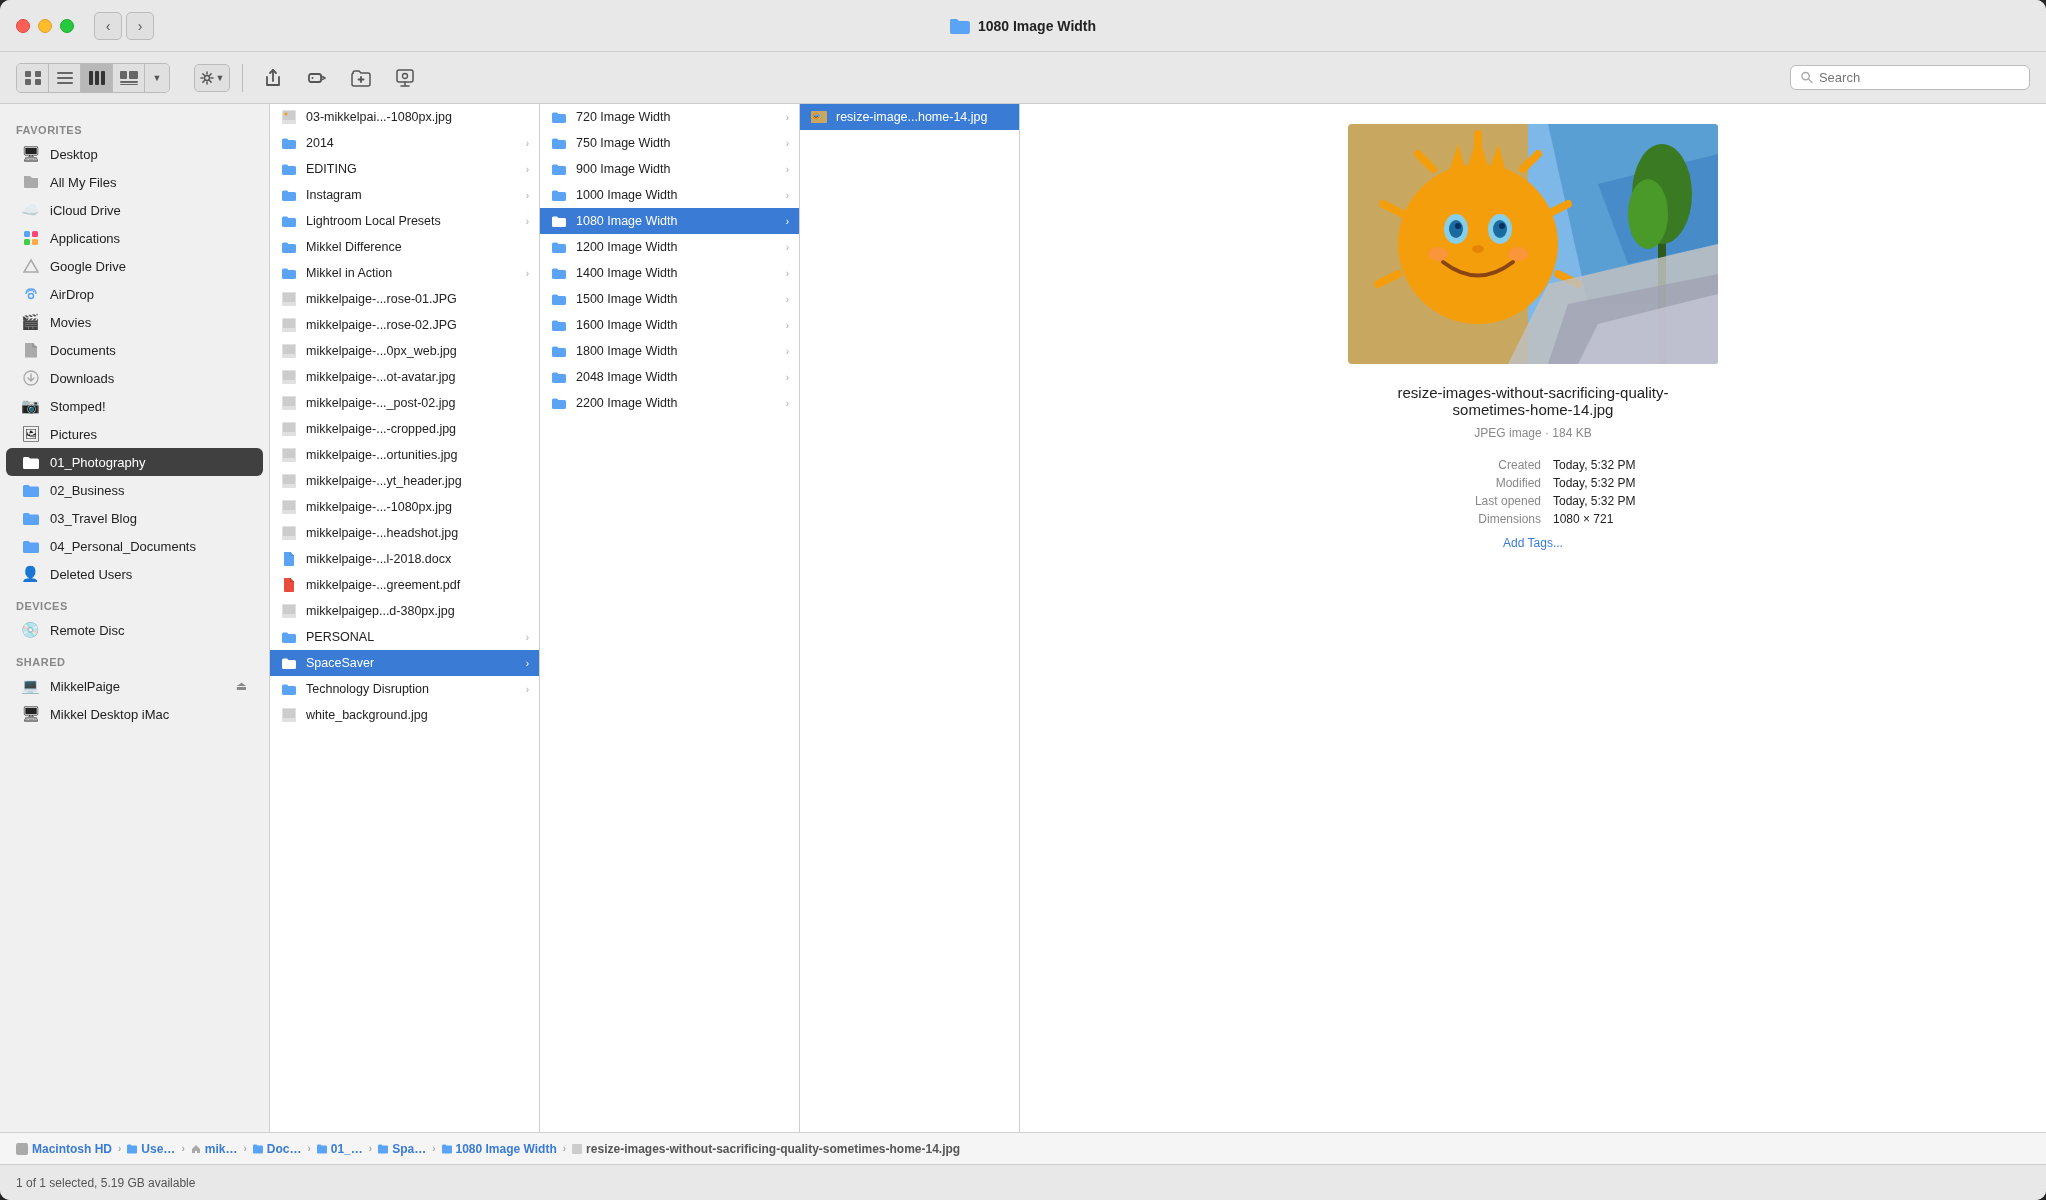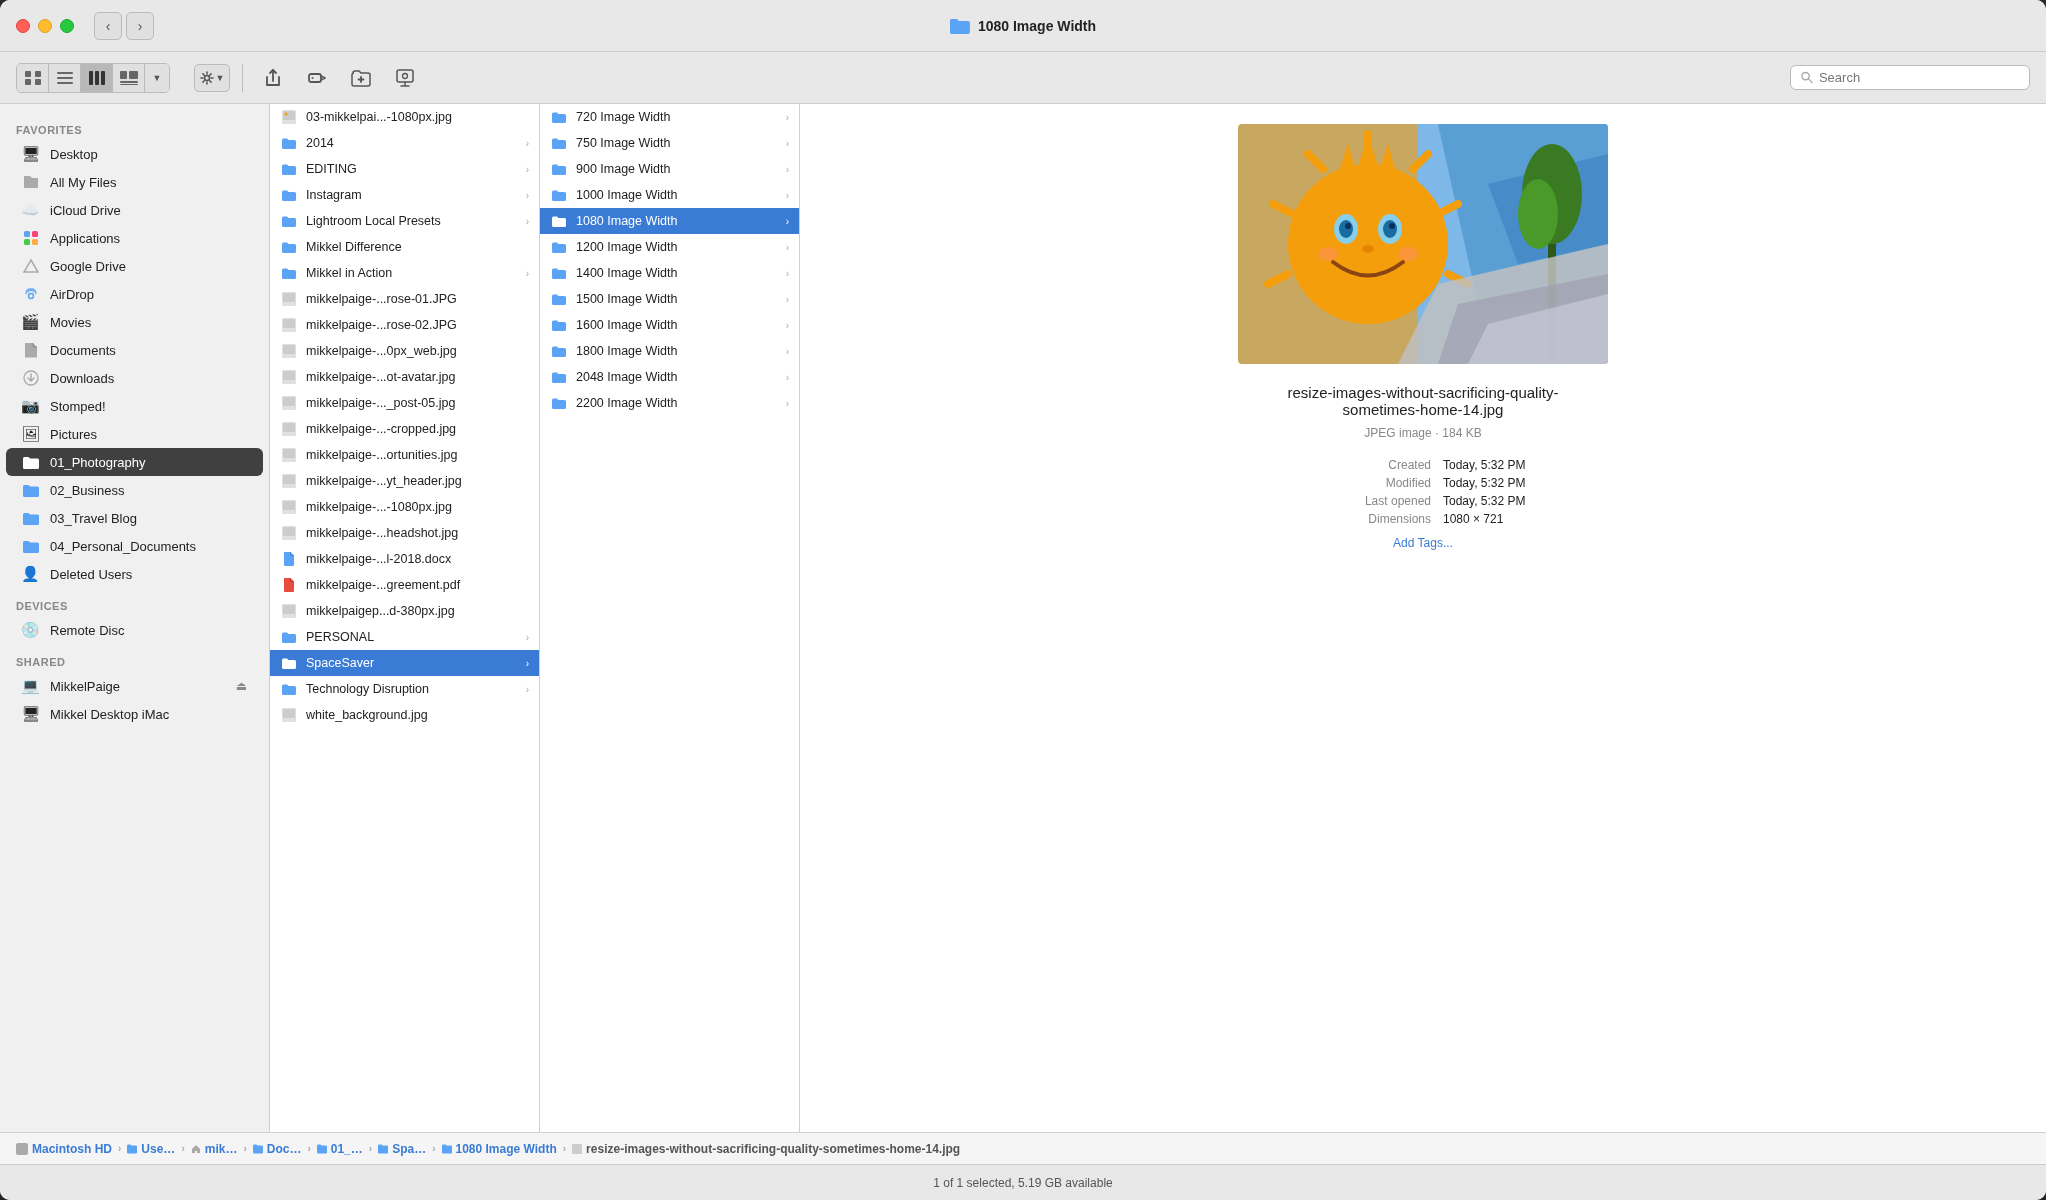--- a/index.html
+++ b/index.html
@@ -293,21 +293,21 @@
       text-align: right;
       margin-top: 8px;
     }
     
     .statusbar {
       height: 36px;
       background: #e8e8e8;
       border-top: 1px solid #ccc;
       display: flex;
       align-items: center;
-      justify-content: center;
+      justify-content: flex-start;
       font-size: 12px;
       color: #555;
       padding: 0 16px;
       gap: 8px;
     }
     .breadcrumb {
       height: 32px;
       background: #f5f5f5;
       border-top: 1px solid #d0d0d0;
       display: flex;
@@ -681,21 +681,21 @@
           </span>
           <span class="file-name">mikkelpaige-...ot-avatar.jpg</span>
         </div>
         <div class="file-item">
           <span class="file-icon">
             <svg width="14" height="14" viewBox="0 0 14 14">
                 <rect x="0" y="0" width="14" height="14" rx="1" fill="#e0e0e0"></rect>
                 <rect x="1" y="1" width="12" height="9" rx="0.5" fill="#ccc"></rect>
               </svg>
           </span>
-          <span class="file-name">mikkelpaige-..._post-05.jpg</span>
+          <span class="file-name">mikkelpaige-..._post-02.jpg</span>
         </div>
         <div class="file-item">
           <span class="file-icon">
             <svg width="14" height="14" viewBox="0 0 14 14">
                 <rect x="0" y="0" width="14" height="14" rx="1" fill="#e0e0e0"></rect>
                 <rect x="1" y="1" width="12" height="9" rx="0.5" fill="#ccc"></rect>
               </svg>
           </span>
           <span class="file-name">mikkelpaige-...-cropped.jpg</span>
         </div>
@@ -904,20 +904,34 @@
           <span class="file-icon folder-icon-blue">
             <svg width="14" height="11" viewBox="0 0 14 11">
                 <path d="M0 2 Q0 0.5 1.5 0.5 L5 0.5 L6.5 2 L12.5 2 Q14 2 14 3.5 L14 9.5 Q14 11 12.5 11 L1.5 11 Q0 11 0 9.5Z" fill="#5ba3f5"></path>
               </svg>
           </span>
           <span class="file-name">2200 Image Width</span>
           <span class="arrow-right">›</span>
         </div>
       </div>
 
+      <div class="browser-panel panel-3">
+        <div class="file-item selected">
+          <span class="file-icon">
+            <svg width="16" height="12" viewBox="0 0 16 12">
+              <rect x="0" y="0" width="16" height="12" rx="1" fill="#c8a860"></rect>
+              <circle cx="5" cy="5" r="3" fill="#f59e0b" stroke="#e07b00" stroke-width="0.5"></circle>
+              <circle cx="5" cy="4.5" r="1.5" fill="#60a5fa"></circle>
+              <circle cx="7.5" cy="4.5" r="1.5" fill="#60a5fa"></circle>
+              <path d="M3 5 Q5 8 7 5" fill="none" stroke="#333" stroke-width="0.8"></path>
+            </svg>
+          </span>
+          <span class="file-name">resize-image...home-14.jpg</span>
+        </div>
+      </div>
 
       <div class="preview-panel">
 
         <div class="preview-image-container">
           <svg class="sun-mural" viewBox="0 0 370 240" xmlns="http://www.w3.org/2000/svg">
 
             <rect width="370" height="240" fill="#c8a860"></rect>
 
             <rect x="180" y="0" width="190" height="240" fill="#7db8e8"></rect>
 

